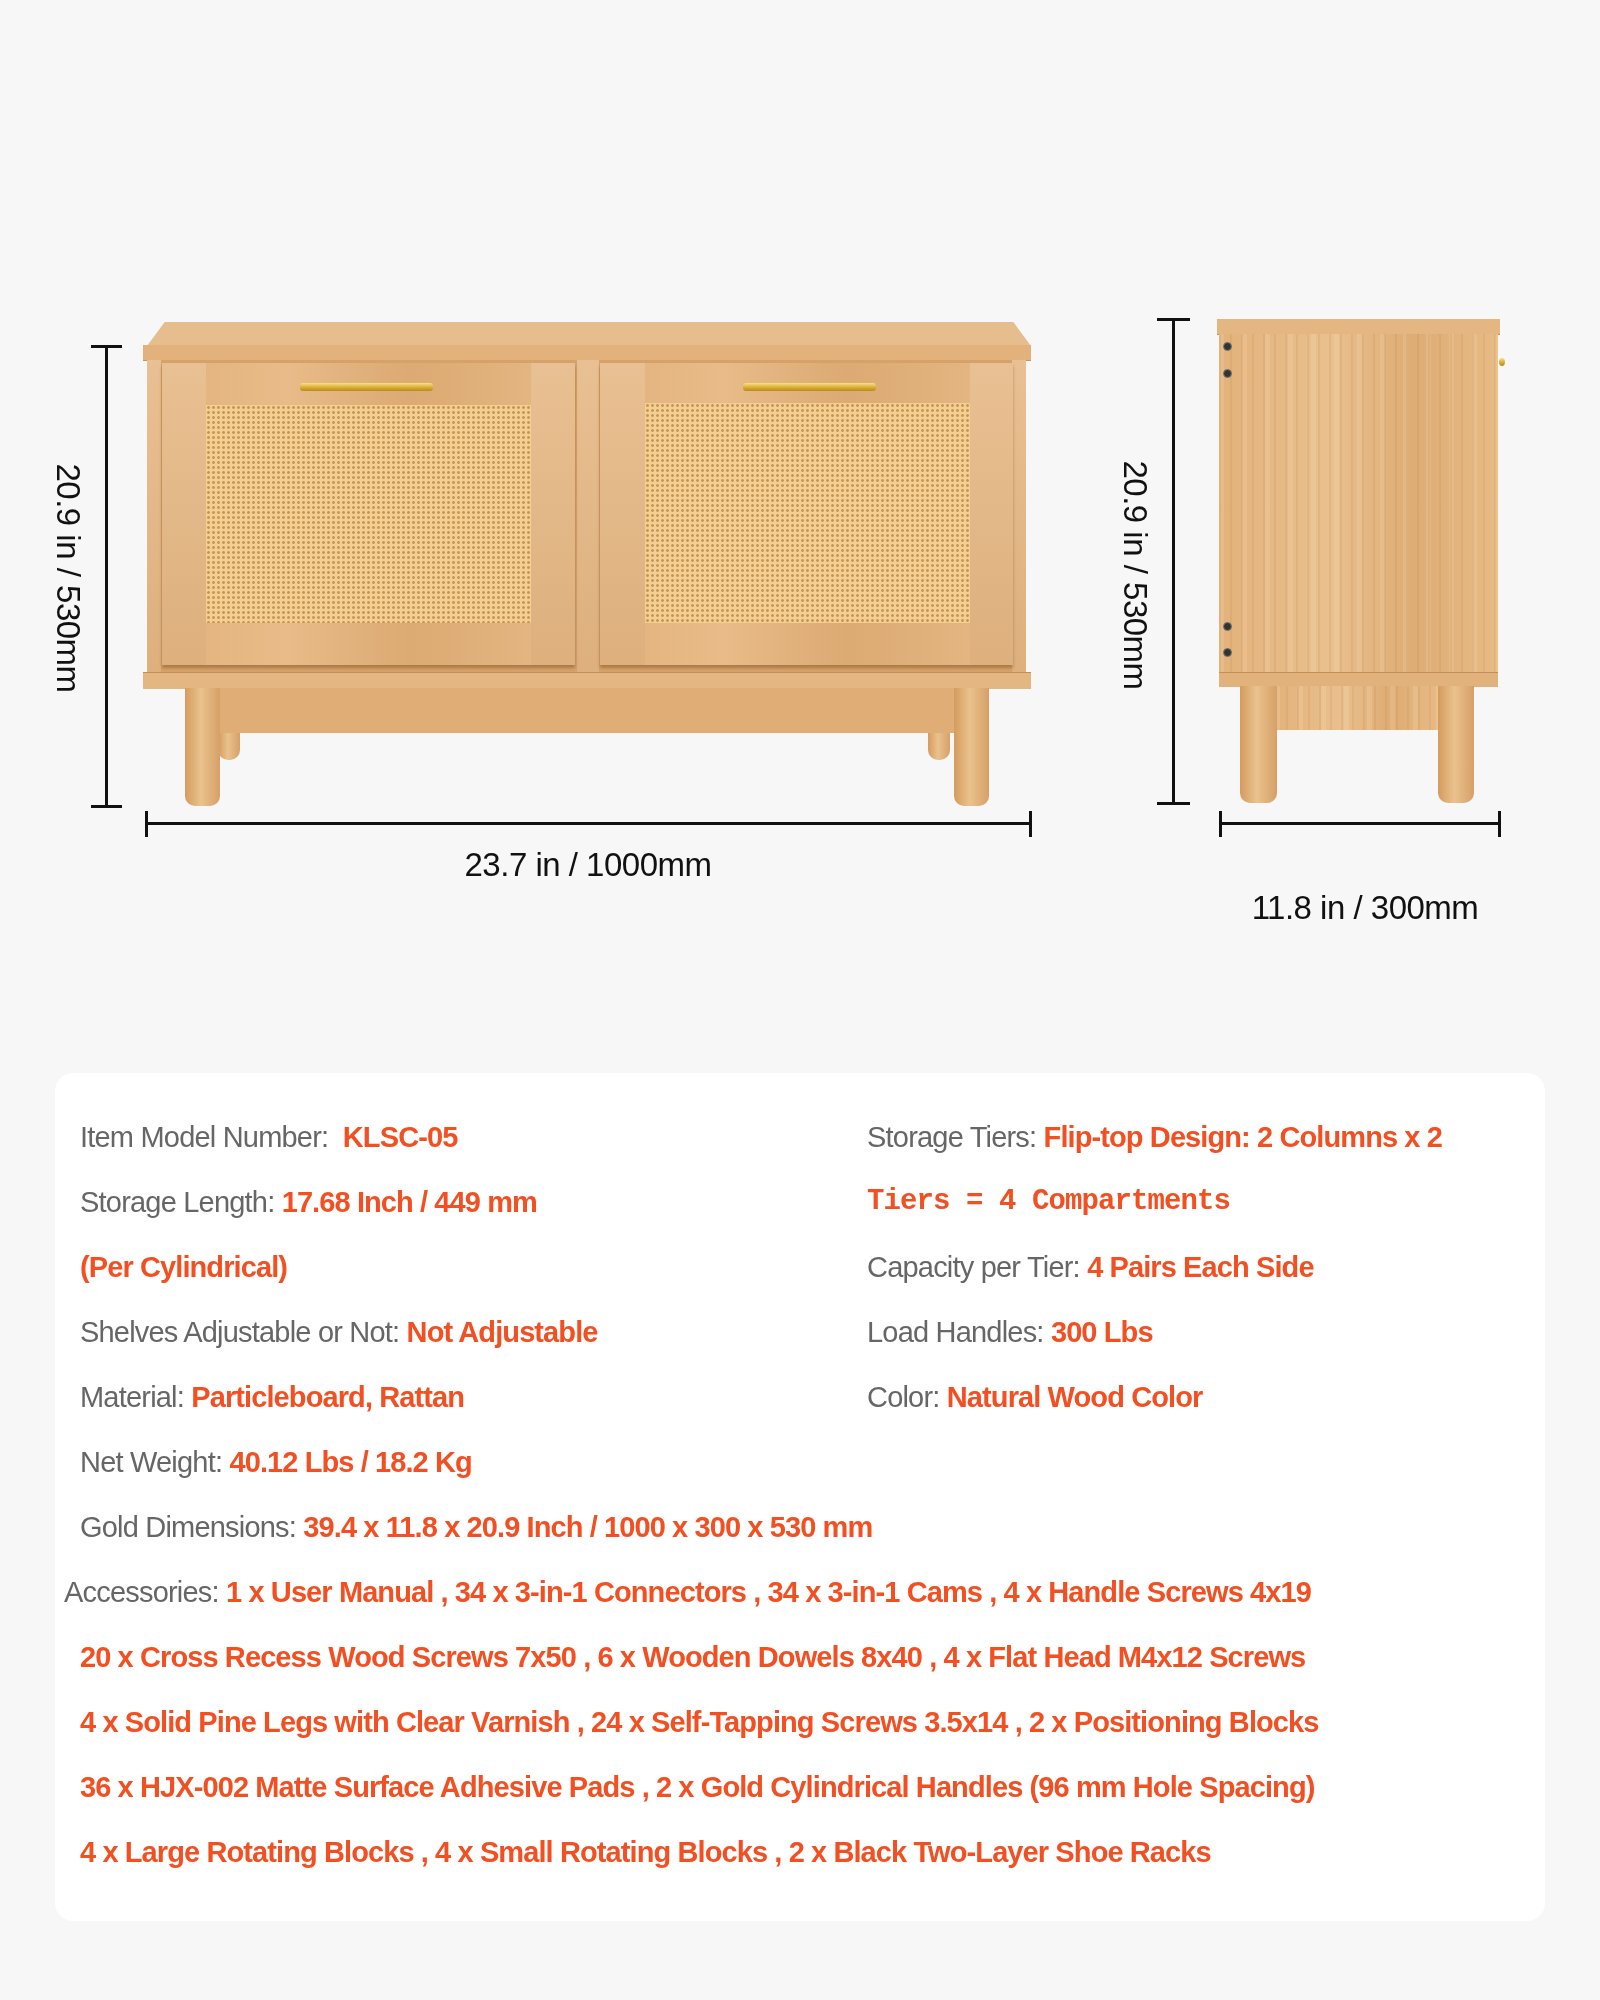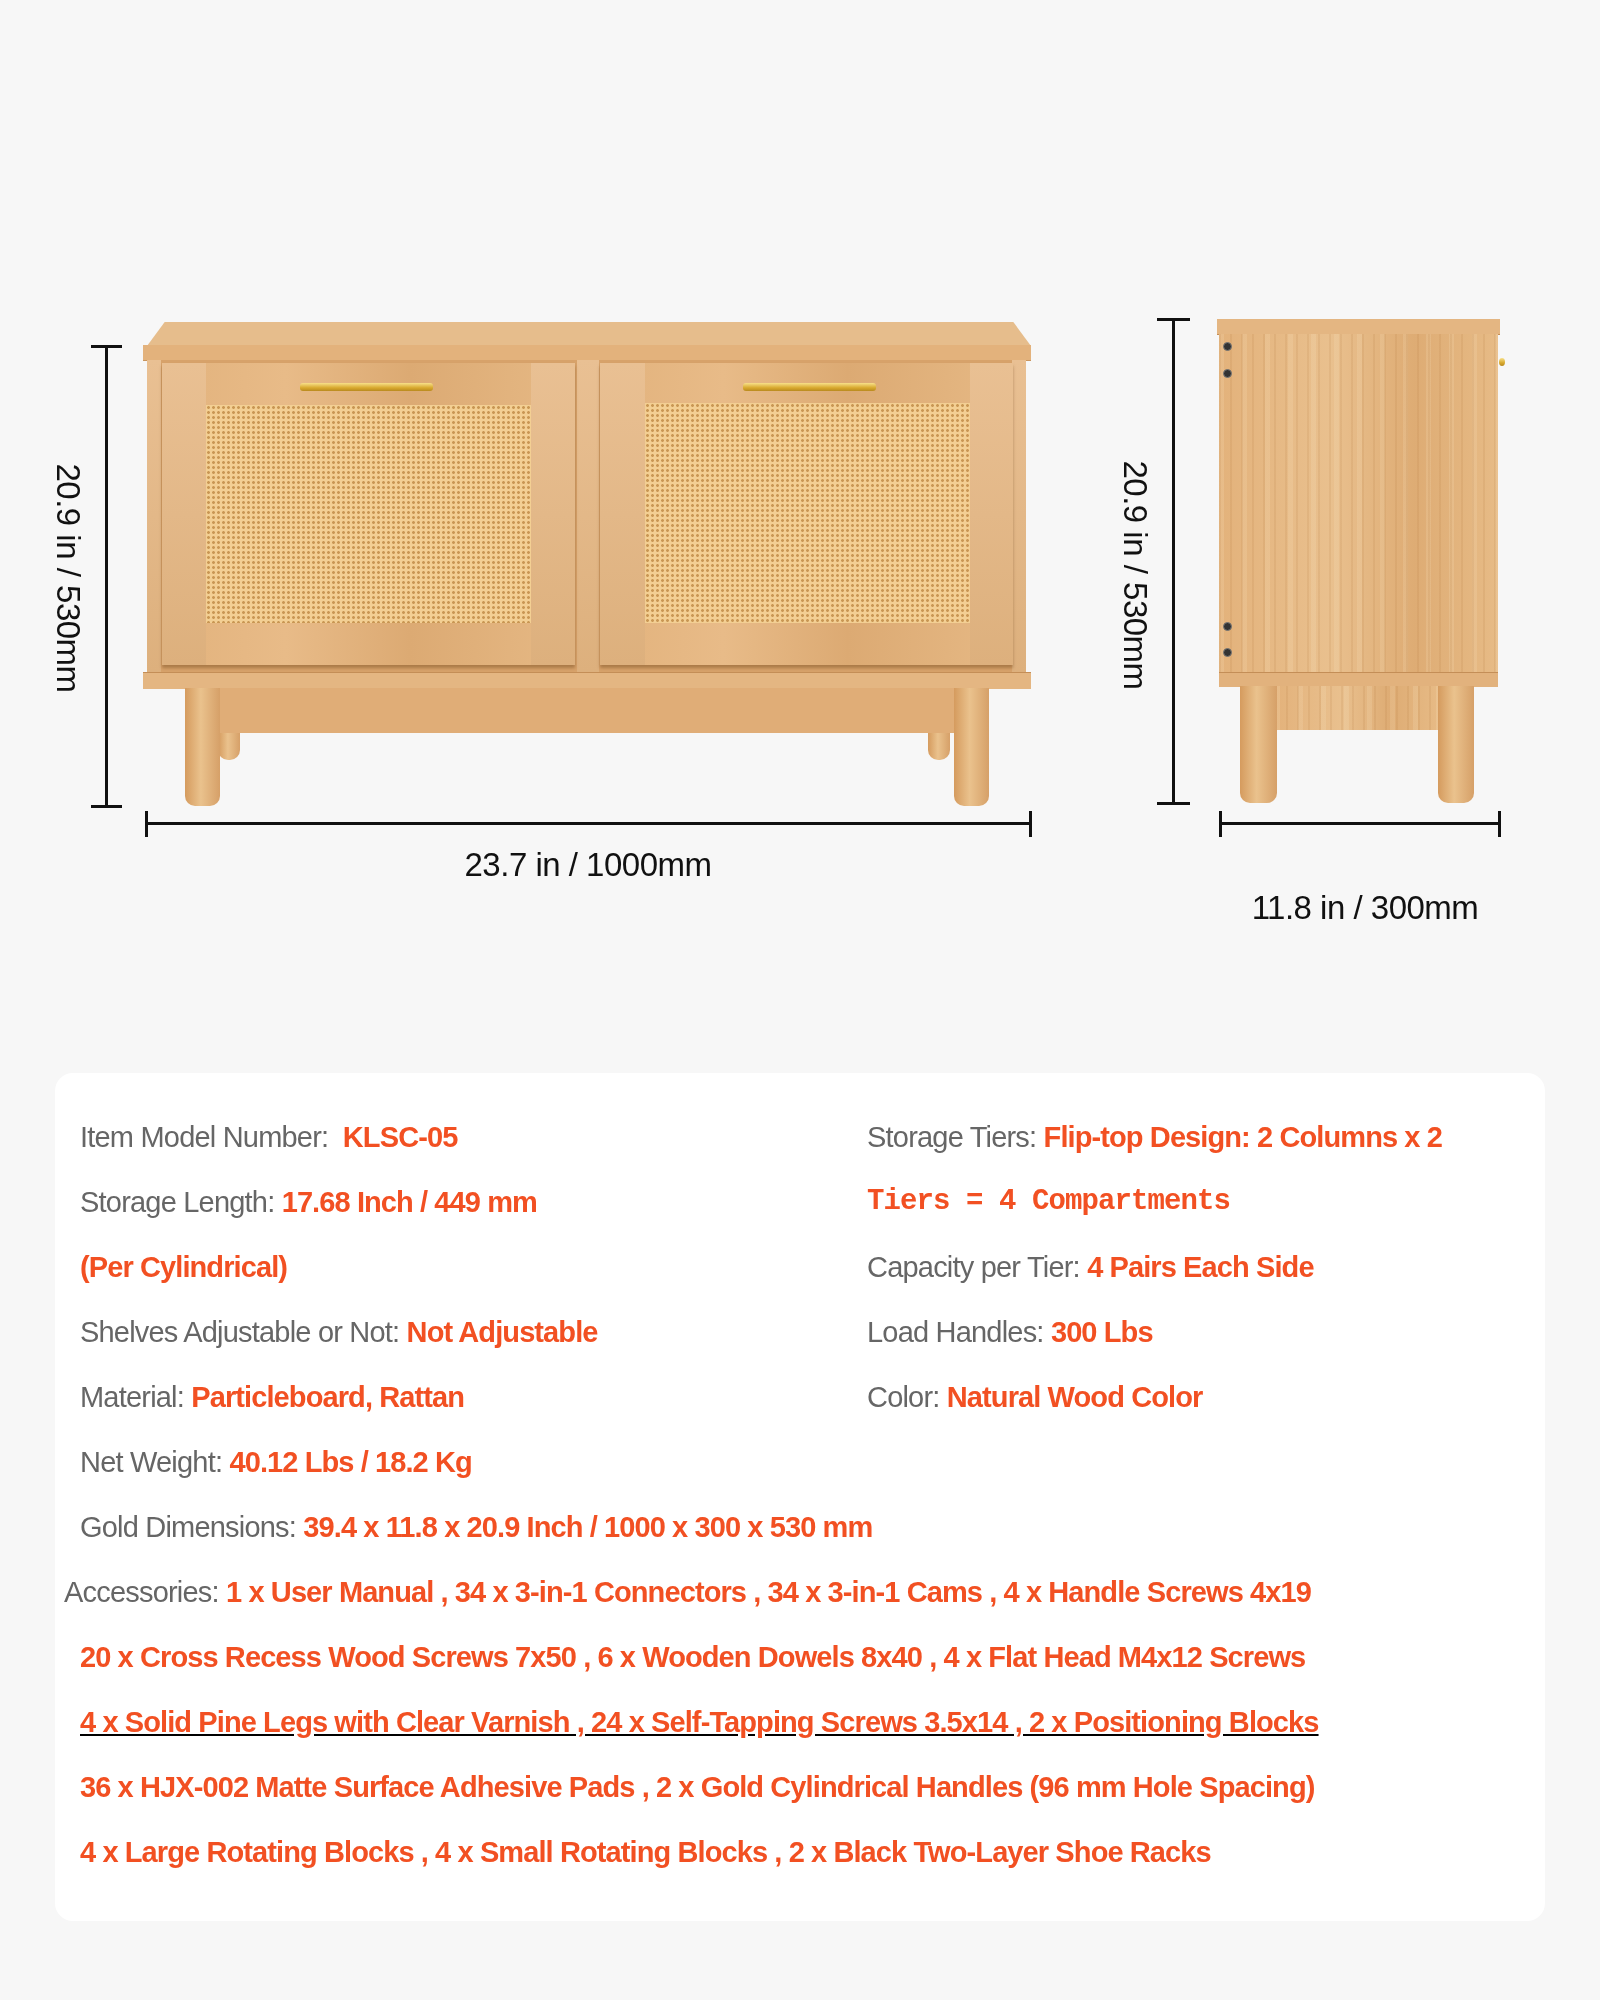--- a/index.html
+++ b/index.html
@@ -163,21 +163,21 @@
   <span class="lbl">Gold Dimensions:</span>
   <span class="val">39.4 x 11.8 x 20.9 Inch / 1000 x 300 x 530 mm</span>
 </div>
 <div class="row" style="left:64px; top:1575px;">
   <span class="lbl">Accessories:</span>
   <span class="val">1 x User  Manual , 34 x 3-in-1 Connectors , 34 x 3-in-1 Cams , 4 x Handle Screws 4x19</span>
 </div>
 <div class="row" style="left:80px; top:1640px;">
   <span class="val">20 x Cross Recess Wood Screws 7x50 , 6 x Wooden Dowels 8x40 , 4 x Flat Head M4x12 Screws</span>
 </div>
-<div class="row" style="left:80px; top:1705px;text-decoration:underline;">
+<div class="row" style="left:80px; top:1705px;">
   <span class="val">4 x Solid Pine Legs with Clear Varnish , 24 x Self-Tapping Screws 3.5x14 , 2 x Positioning Blocks</span>
 </div>
 <div class="row" style="left:80px; top:1770px;">
   <span class="val">36 x HJX-002 Matte Surface Adhesive Pads , 2 x Gold Cylindrical Handles (96 mm Hole Spacing)</span>
 </div>
 <div class="row" style="left:80px; top:1835px;">
   <span class="val">4 x Large Rotating Blocks , 4 x Small Rotating Blocks , 2 x Black Two-Layer Shoe Racks</span>
 </div>
 
 </body></html>

